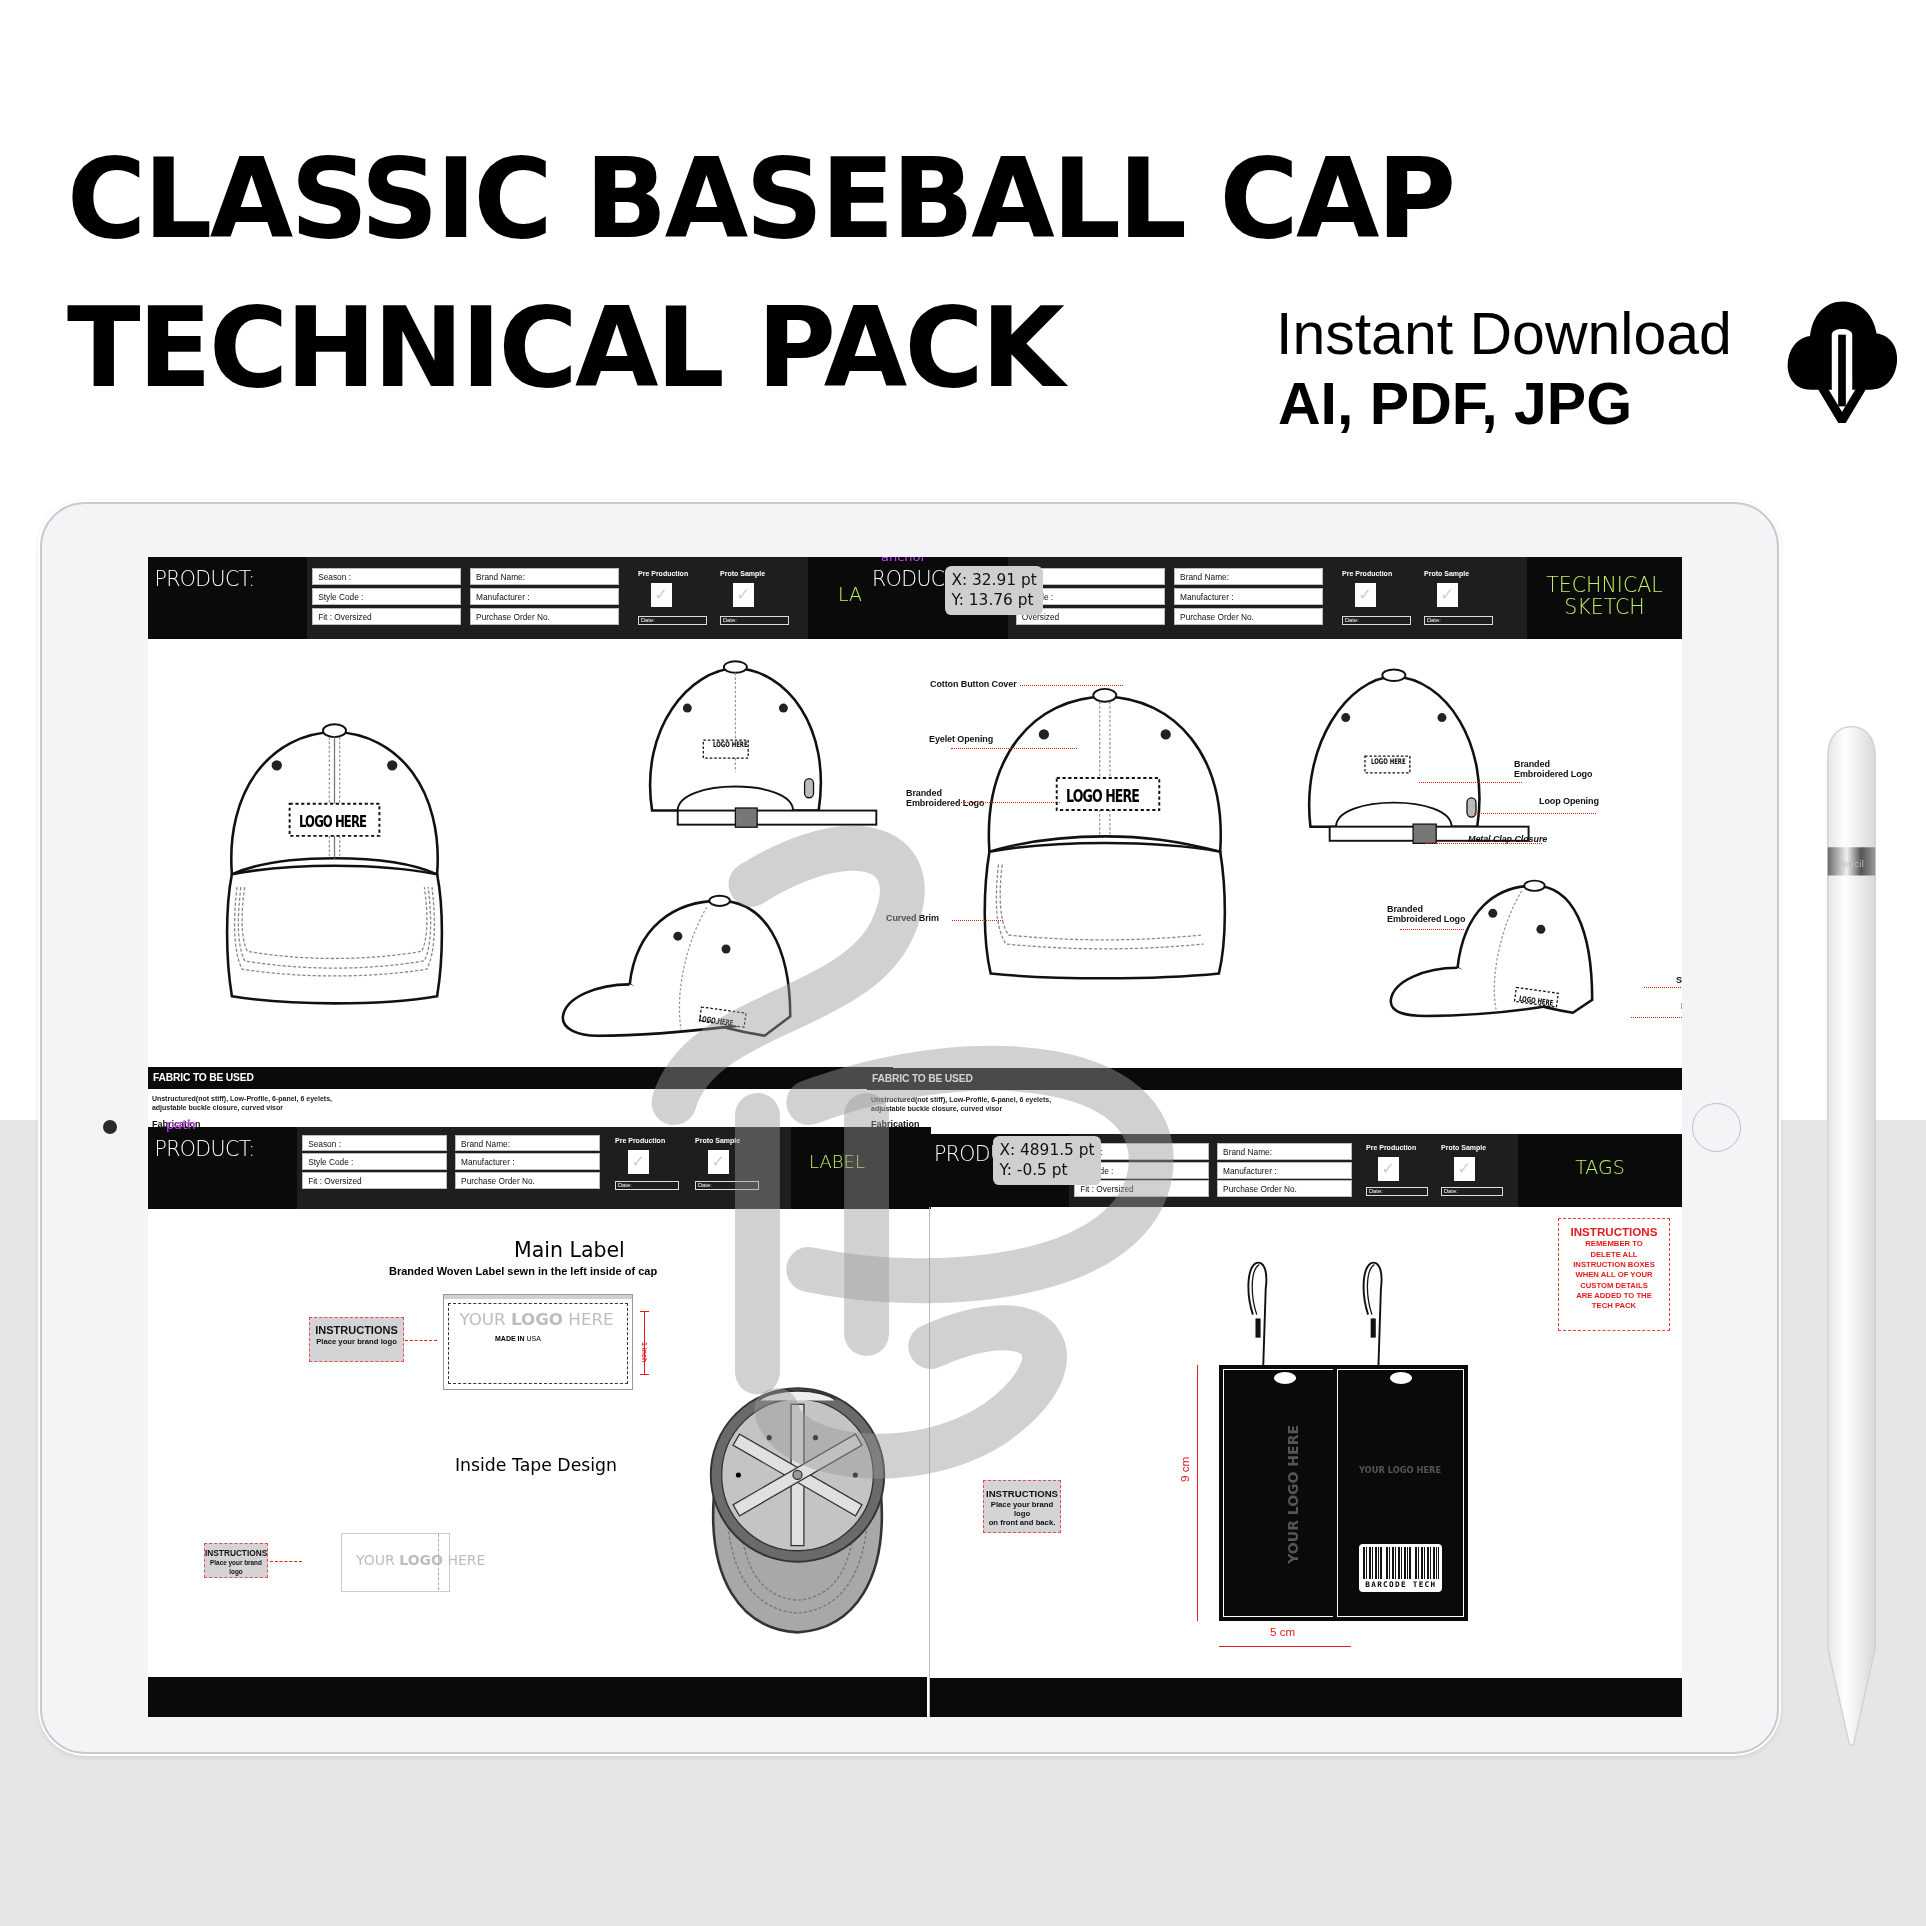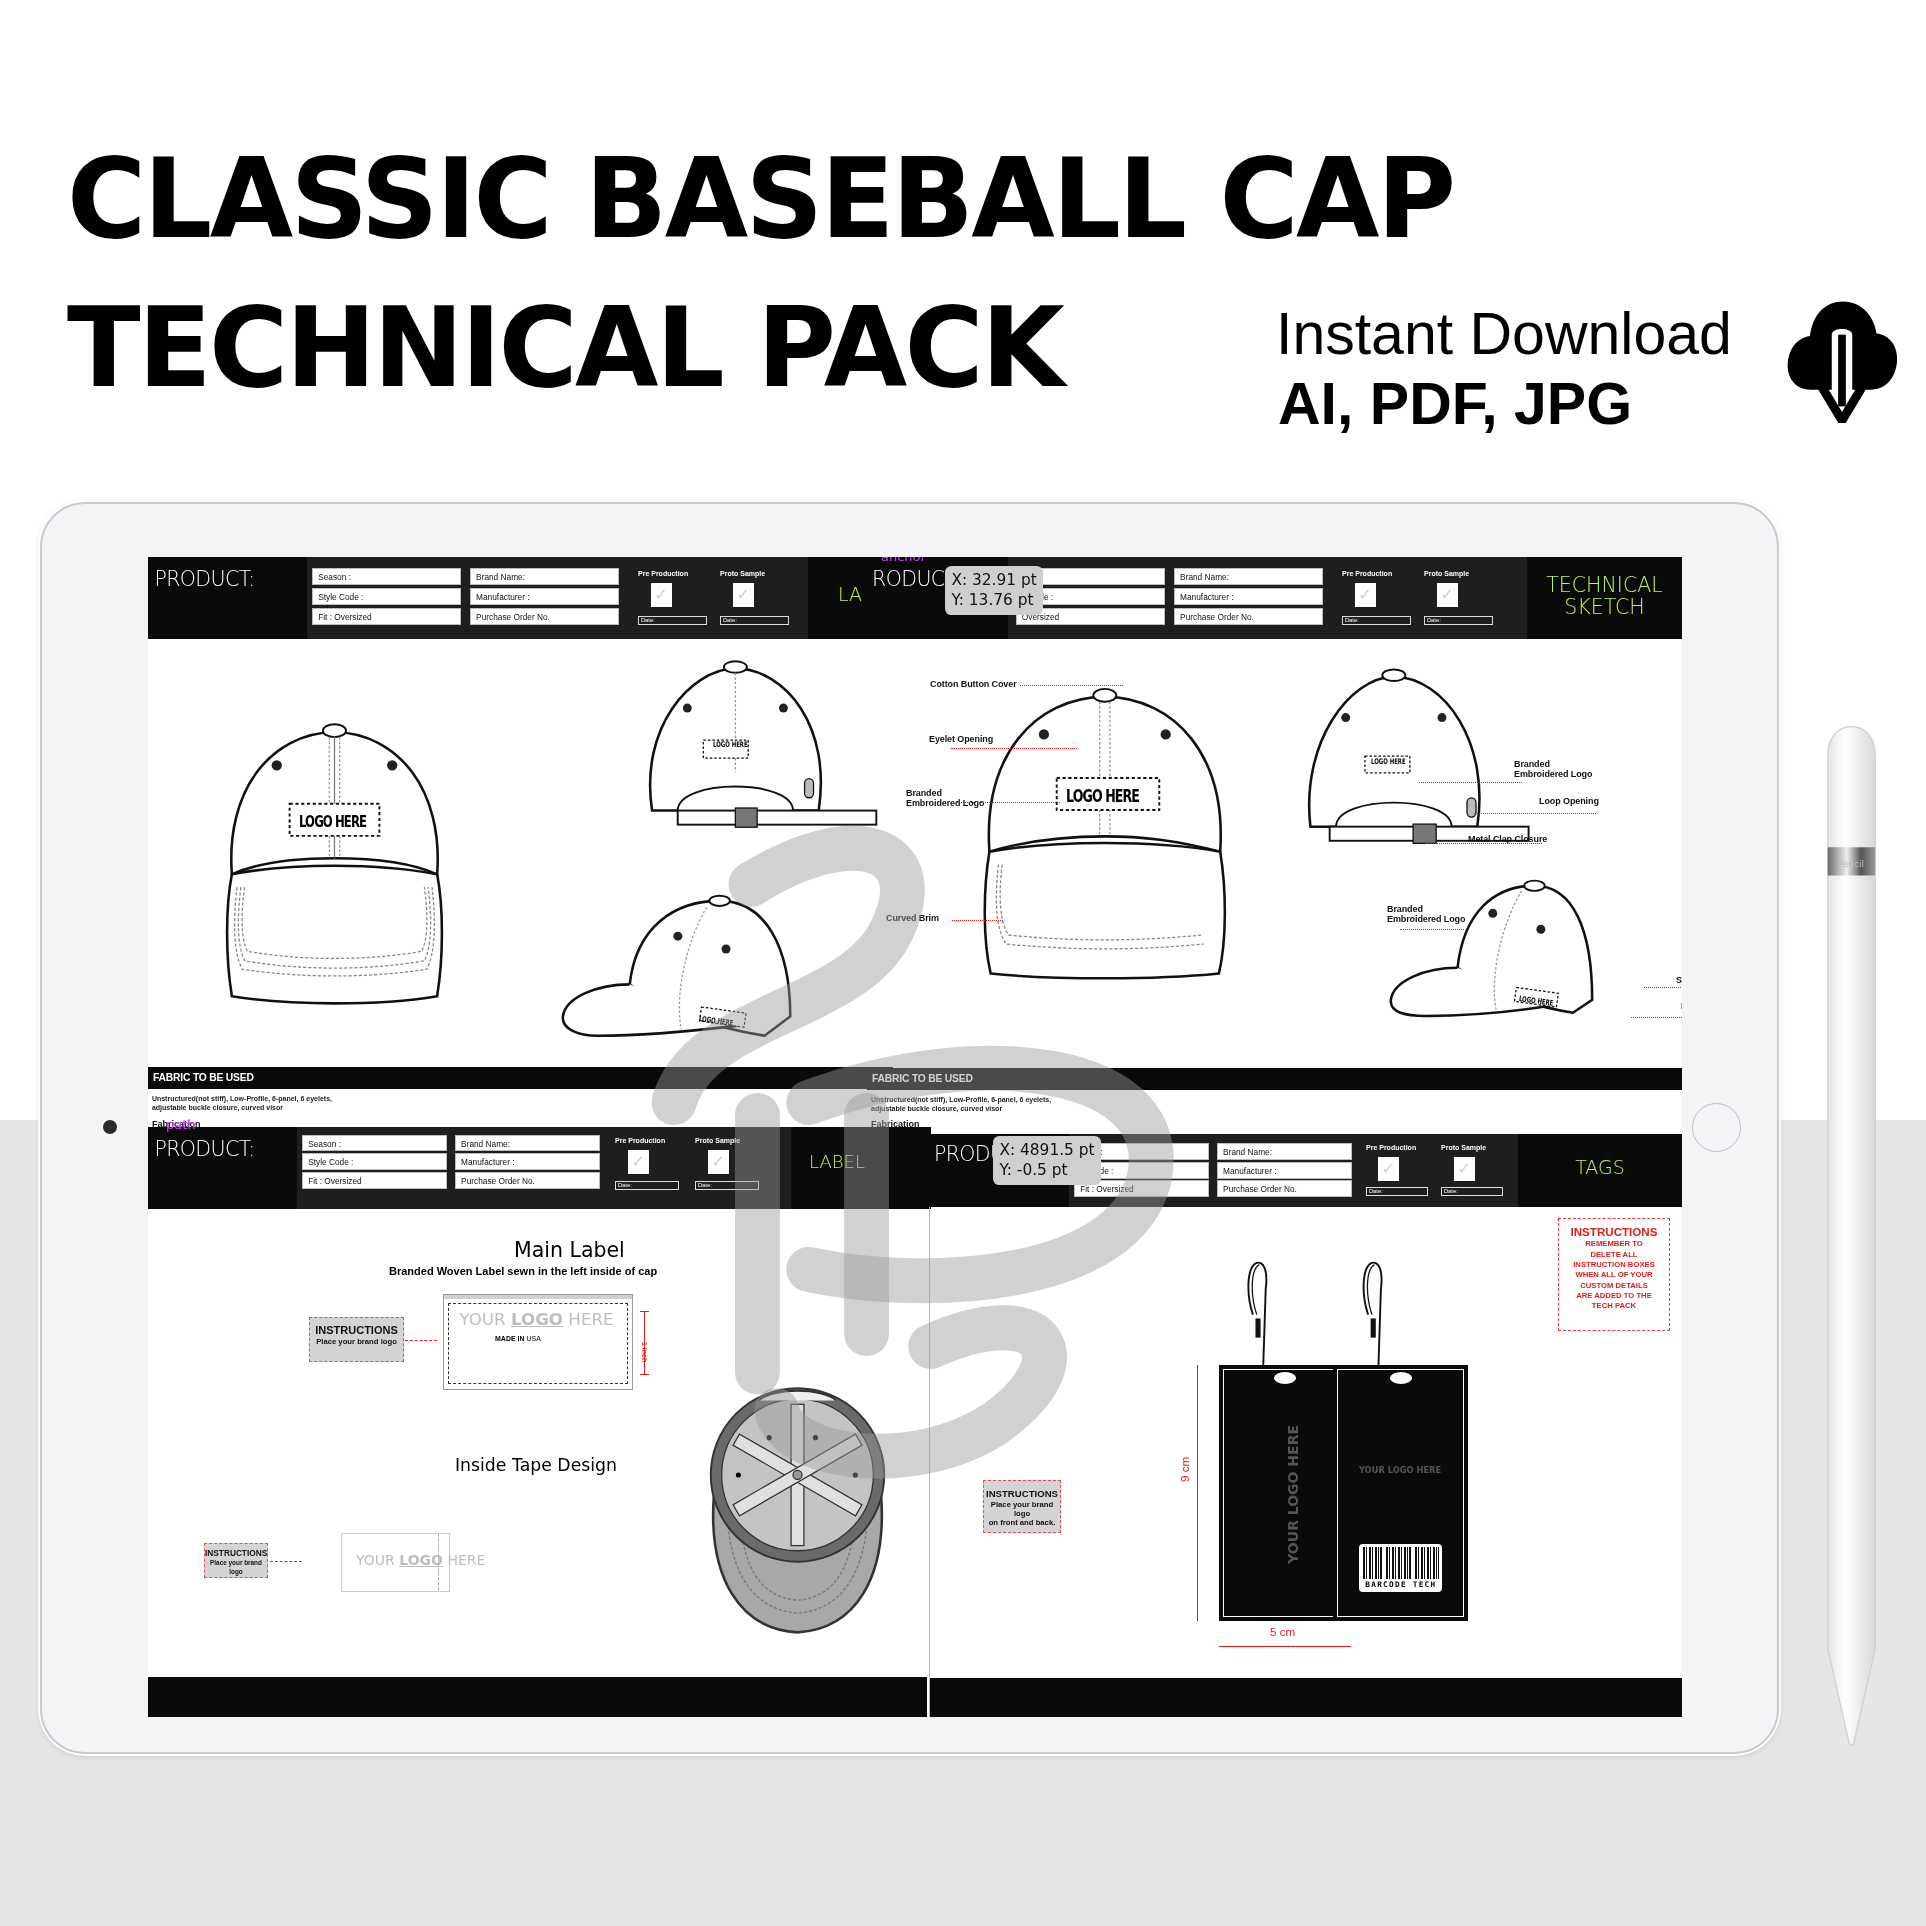--- a/index.html
+++ b/index.html
@@ -44,21 +44,21 @@
 
   
   .callout { position: absolute; font-size: 9px; font-weight: 700; color: #111; line-height: 10.3px; white-space: nowrap; letter-spacing: -0.1px; }
   .lead { position: absolute; border-top: 1.9px dotted #e81b1b; height: 0; }
 
   .instr { position: absolute; background: #d4d4d7; border: 1.3px dashed #ef4a4a; text-align: center; color: #111; }
   .instr .h { font-weight: 900; font-size: 11px; line-height: 13px; }
   .instr .s { font-weight: 700; font-size: 7.7px; line-height: 9px; }
 
   .logo-ph { color: #bdbdbd; white-space: nowrap; font-family: "DejaVu Sans", sans-serif; }
-  .logo-ph b { font-weight: 700; text-decoration: underline; }
+  .logo-ph b { font-weight: 700; }
 
   .red-instr { position: absolute; border: 1.9px dashed #ef3a3a; text-align: center; color: #e31b1b; font-weight: 700; }
 
   .black-bottom { position: absolute; background: #0a0a0a; }
 
   .watermark { position: absolute; pointer-events: none; }
 
   .pencil { left: 1825px; top: 724px; width: 53px; height: 1024px; }
 </style>
 </head>
@@ -222,21 +222,21 @@
     </svg>
     <div class="abs" style="left:1223px;top:200px;font-family:'DejaVu Sans',sans-serif;font-weight:900;font-size:7.7px;transform:scaleX(0.7);transform-origin:left;">LOGO HERE</div>
 
     <div class="callout" style="left:1366px;top:202px;">
       <div>Branded</div>
       <div>Embroidered Logo</div>
     </div>
     <div class="lead" style="left:1271px;top:225px;width:103px;"></div>
     <div class="callout" style="left:1391px;top:239px;text-align:center;">Loop Opening</div>
     <div class="lead" style="left:1326px;top:256px;width:122px;"></div>
-    <div class="callout" style="left:1320px;top:277px;">Metal Clap Closure</div>
+    <div class="callout" style="left:1320px;top:277px;font-style:italic;">Metal Clap Closure</div>
     <div class="lead" style="left:1278px;top:286px;width:116px;"></div>
 
     <svg class="abs" style="left:1239px;top:321px;" width="218" height="154" viewBox="0 0 340 240">
       <path d="M110 140 C120 50 170 12 230 12 C290 12 320 80 320 190 L290 210 C230 200 160 180 110 140 Z" fill="#fff" stroke="#111" stroke-width="4"></path>
       <ellipse cx="230" cy="12" rx="16" ry="8" fill="#fff" stroke="#111" stroke-width="3"></ellipse>
       <path d="M110 140 C60 140 10 160 6 190 C4 210 30 215 60 215 C150 215 220 205 260 198" fill="#fff" stroke="#111" stroke-width="4"></path>
       <path d="M210 20 C180 70 160 150 170 205" fill="none" stroke="#999" stroke-width="2" stroke-dasharray="4 3"></path>
       <circle cx="165" cy="55" r="7" fill="#222"></circle>
       <circle cx="240" cy="80" r="7" fill="#222"></circle>
       <rect x="200" y="175" width="66" height="22" fill="#fff" stroke="#111" stroke-width="2" stroke-dasharray="4 3" transform="rotate(8 233 186)"></rect>

